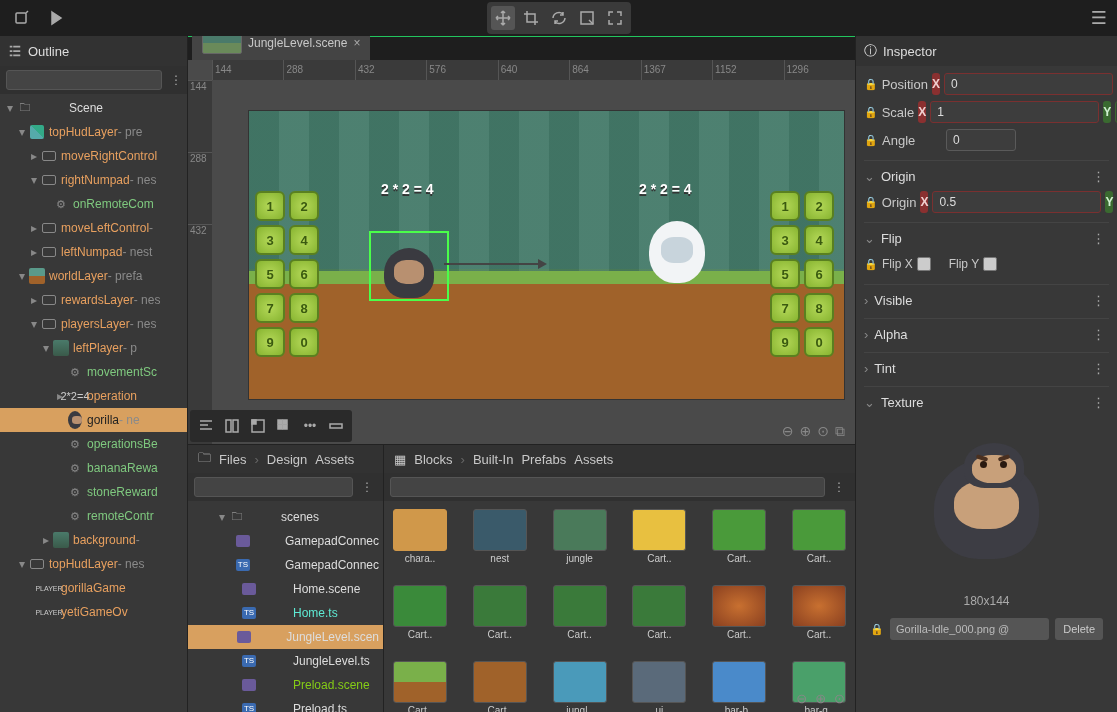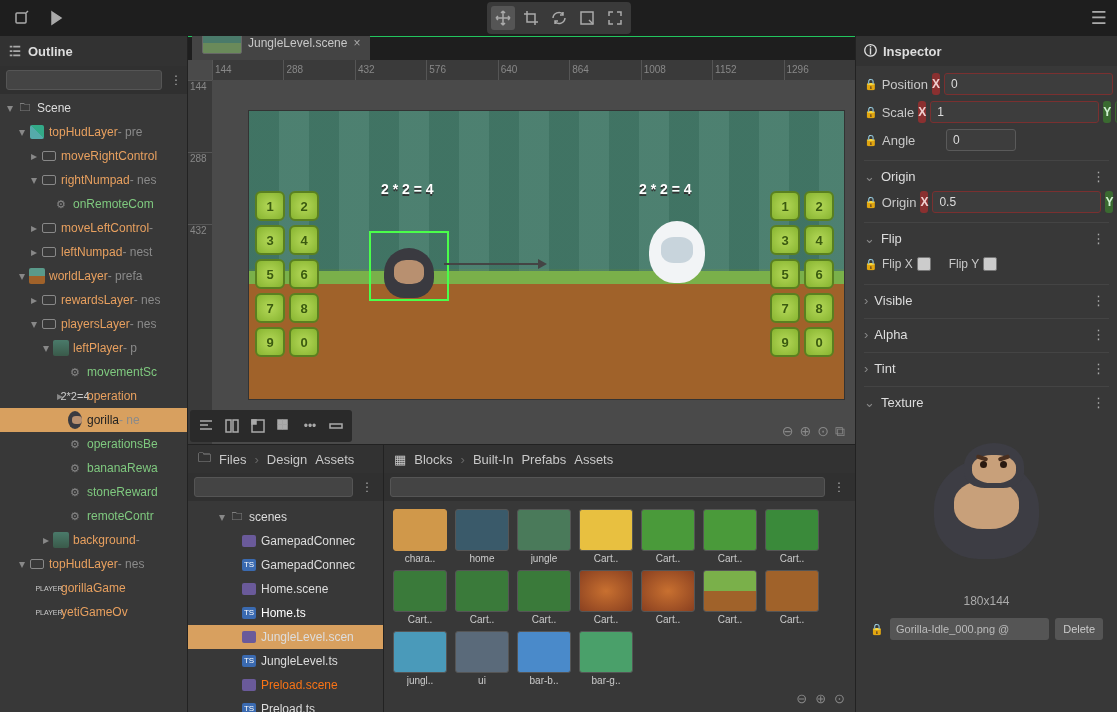--- a/index.html
+++ b/index.html
@@ -64,21 +64,21 @@
     width: 188px;
     background: var(--bg-panel);
     display:flex; flex-direction:column;
     border-right:1px solid #222;
   }
   .panel-header {
     height:30px;
     display:flex;align-items:center;
     padding:13px 8px; gap:6px;
     background:var(--bg-header);
-    font-size:13px; color:#ddd;font-weight:bold;
+    font-size:13px; color:#ddd;
   }
   .panel-header svg { width:14px;height:14px; stroke:#aaa;fill:none;}
   .search-row {
     display:flex; padding:4px 6px; gap:4px; align-items:center;
     background:var(--bg-panel-dark);
   }
   .search-input {
     flex:1; background:#444; border:1px solid #555;
     border-radius:3px; height:20px; color:#ccc; padding:0 6px;
     font-size:11px;
@@ -92,21 +92,21 @@
     height:24px; padding-right:4px;
     white-space:nowrap; overflow:hidden;
     cursor:pointer;
   }
   .tree-item.selected { background: var(--selected-bg); color:#222;}
   .tree-item .chev { width:12px; display:inline-block; text-align:center; color:#888;}
   .tree-item .ticon { width:18px; height:18px; display:inline-flex;align-items:center;justify-content:center; margin-right:3px; font-size:11px;}
   .tree-item .label { color: var(--accent-orange);}
   .tree-item.selected .label { color:#222;}
   .tree-item .suffix { color: var(--text-dim); text-align: center;}
-  .tree-item.folder .label { color:#ddd;}
+  .tree-item.folder .label { color:#ddd;margin-left:32px;}
   .tree-item.green .label { color: var(--accent-green);}
   .indent-0{padding-left:4px}.indent-1{padding-left:16px}.indent-2{padding-left:28px}
   .indent-3{padding-left:40px}.indent-4{padding-left:54px}
 
   
   .center-area {
     flex:1; display:flex; flex-direction:column;
     background:var(--bg-panel-dark);
   }
   .tab-bar {
@@ -200,22 +200,22 @@
   .files-panel { width:196px; border-right:1px solid #222; display:flex;flex-direction:column; overflow:hidden;}
   .assets-panel { flex:1; display:flex; flex-direction:column;}
   .breadcrumb {
     height:28px; display:flex; align-items:center; gap:8px;
     padding:0 10px; background:var(--bg-header); font-size:13px;
   }
   .breadcrumb .sep{color:#666;}
   .breadcrumb .bc-item{cursor:pointer;}
   .file-list { flex:1; overflow:hidden; padding:4px 0;}
   .asset-grid {
-    flex:1; padding:8px; display:flex; flex-wrap:wrap; gap:6px;
-    align-content:flex-start; overflow:hidden; position:relative;
+    flex:1; padding:8px; display:flex; flex-wrap:wrap; gap:21px;
+    align-content:flex-start; overflow:hidden; position:relative;justify-content:space-between;
   }
   .asset-cell {
     width:56px; display:flex; flex-direction:column; align-items:center;
     cursor:pointer;
   }
   .asset-thumb {
     width:54px; height:42px; background:#4a4a4a; border-radius:3px;
     border:1px solid #555;
     display:flex;align-items:center;justify-content:center;
     font-size:20px;
@@ -522,21 +522,21 @@
       </div>
     </div>
     <div class="scene-view">
       <div class="ruler-h" id="ruler-h">
           <span>144</span>
           <span>288</span>
           <span>432</span>
           <span>576</span>
           <span>640</span>
           <span>864</span>
-          <span>1008</span>
+          <span>1367</span>
           <span>1152</span>
           <span>1296</span>
         </div>
       <div class="ruler-v" id="ruler-v">
           <span>144</span>
           <span>288</span>
           <span>432</span>
         </div>
       <div class="game-canvas">
         <div class="jungle-trees"></div>
@@ -656,42 +656,42 @@
               <span class="ticon">
                 <span class="i-scene"></span>
               </span>
               <span class="label" style="color:#ddd">Home.scene</span>
             </div>
             <div class="tree-item folder indent-3">
               <span class="chev"></span>
               <span class="ticon">
                 <span class="i-ts">TS</span>
               </span>
-              <span class="label" style="color:#ffffff">Home.ts</span>
+              <span class="label" style="color:#5eead4">Home.ts</span>
             </div>
             <div class="tree-item folder indent-3 selected">
               <span class="chev"></span>
               <span class="ticon">
                 <span class="i-scene"></span>
               </span>
               <span class="label" style="color:#ddd">JungleLevel.scen</span>
             </div>
             <div class="tree-item folder indent-3">
               <span class="chev"></span>
               <span class="ticon">
                 <span class="i-ts">TS</span>
               </span>
               <span class="label" style="color:#ddd">JungleLevel.ts</span>
             </div>
             <div class="tree-item folder indent-3">
               <span class="chev"></span>
               <span class="ticon">
                 <span class="i-scene"></span>
               </span>
-              <span class="label" style="color:#f97316">Preload.scene</span>
+              <span class="label" style="color:#84cc16">Preload.scene</span>
             </div>
             <div class="tree-item folder indent-3">
               <span class="chev"></span>
               <span class="ticon">
                 <span class="i-ts">TS</span>
               </span>
               <span class="label" style="color:#ddd">Preload.ts</span>
             </div>
           </div>
       </div>
@@ -709,21 +709,21 @@
           <input class="search-input" style="">
           <span class="menu-dots">⋮</span>
         </div>
         <div class="asset-grid" id="asset-grid">
           <div class="asset-cell selected">
               <div class="asset-thumb" style="background:#d0984a"></div>
               <div class="asset-label">chara..</div>
             </div>
             <div class="asset-cell">
               <div class="asset-thumb" style="background:#3a5a6a"></div>
-              <div class="asset-label">home</div>
+              <div class="asset-label">nest</div>
             </div>
             <div class="asset-cell">
               <div class="asset-thumb" style="background:#4a7a5a"></div>
               <div class="asset-label">jungle</div>
             </div>
             <div class="asset-cell">
               <div class="asset-thumb" style="background:#e8c040"></div>
               <div class="asset-label">Cart..</div>
             </div>
             <div class="asset-cell">

